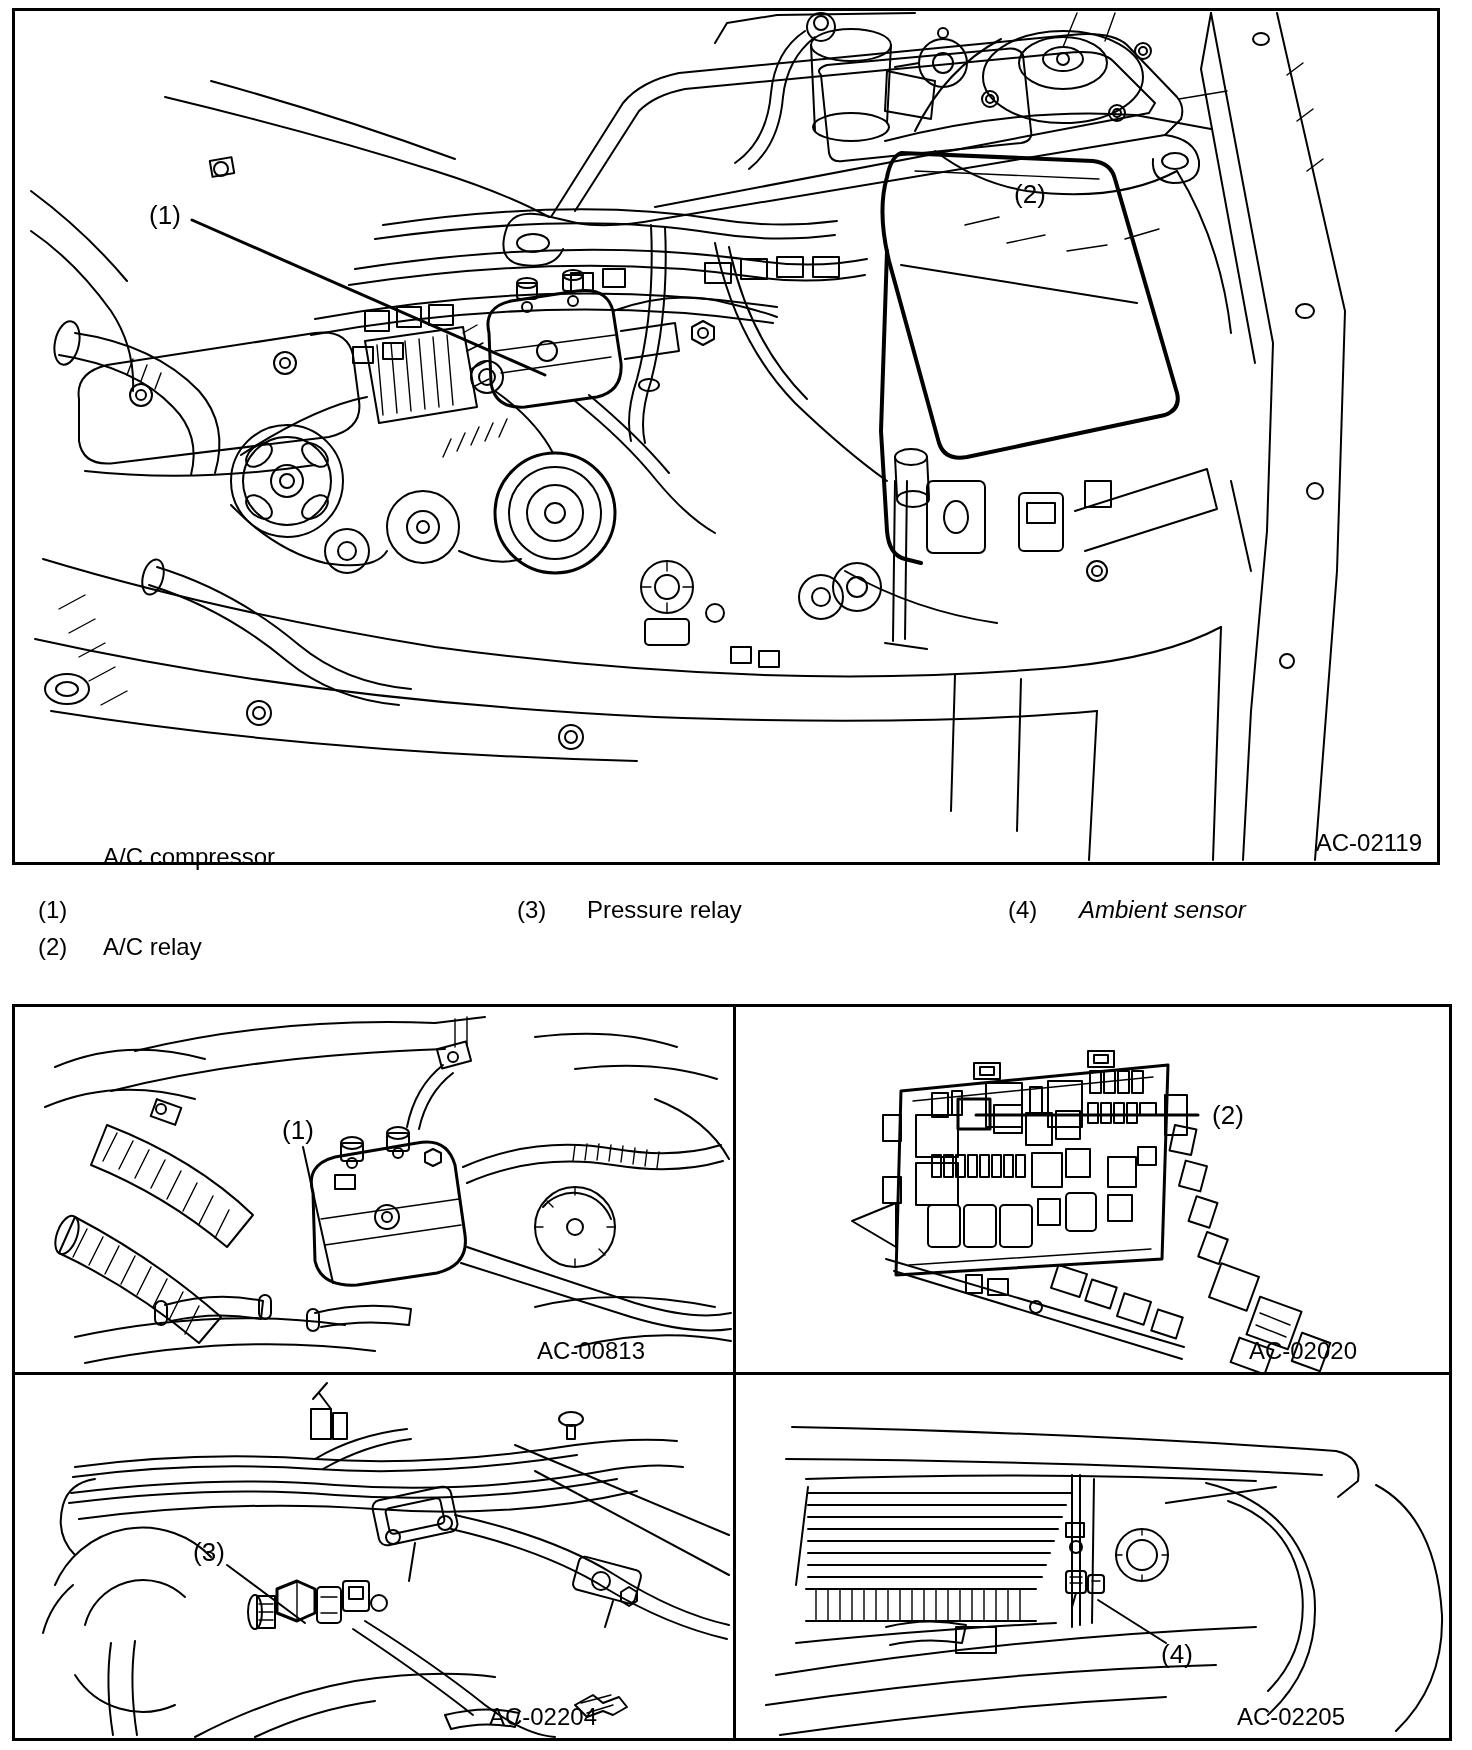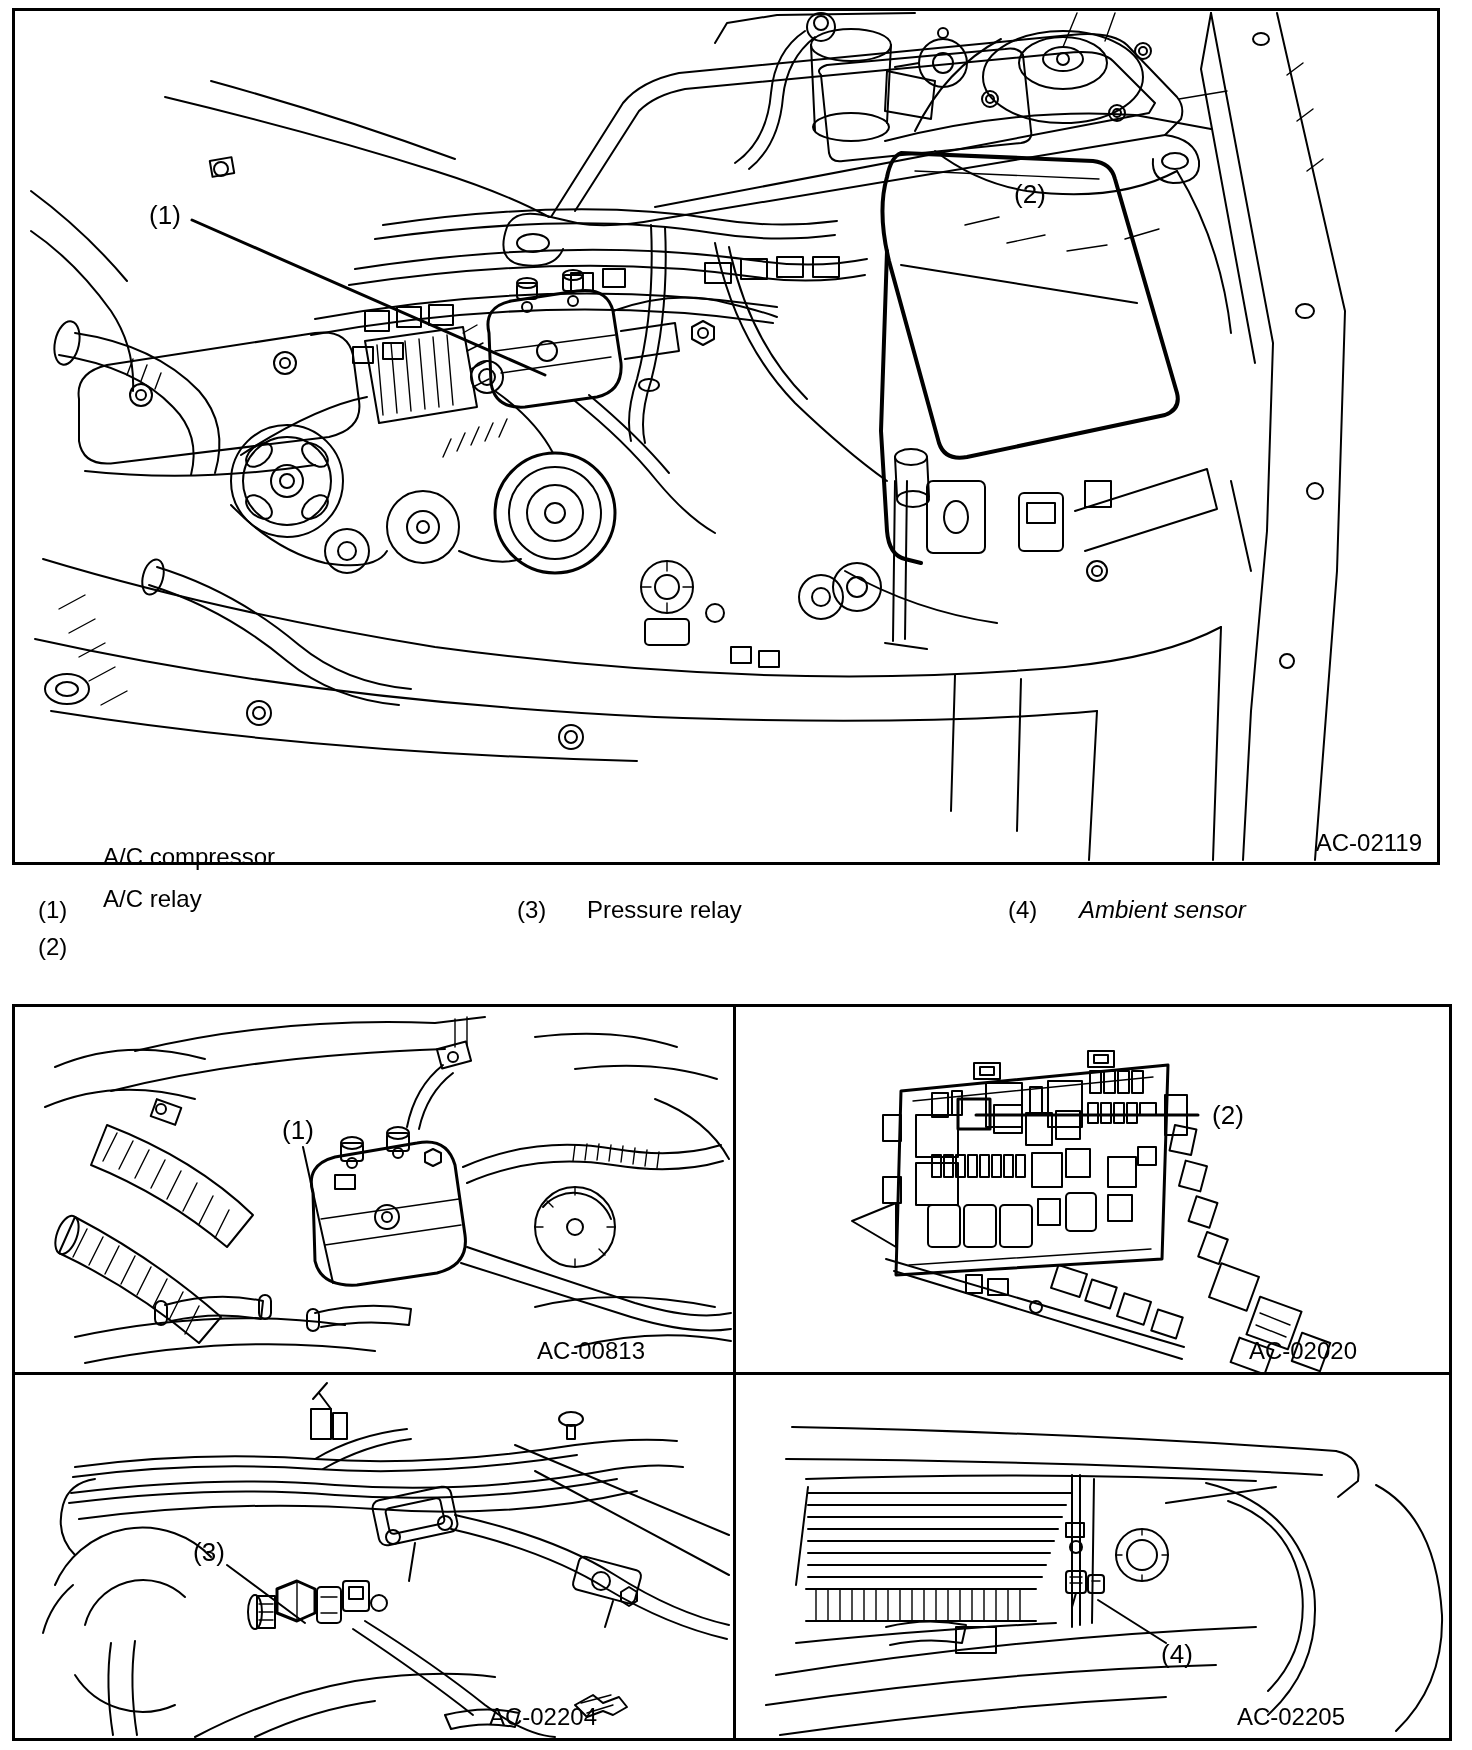--- a/index.html
+++ b/index.html
@@ -243,21 +243,21 @@
   </div>
 
   <div>
     <span class="legend-num" style="left:38px;top:897px;">(1)</span>
     <span class="legend-label" style="left:103px;top:844px;">A/C compressor</span>
     <span class="legend-num" style="left:517px;top:897px;">(3)</span>
     <span class="legend-label" style="left:587px;top:897px;">Pressure relay</span>
     <span class="legend-num" style="left:1008px;top:897px;">(4)</span>
     <span class="legend-label" style="left:1079px;top:897px;font-style:italic;">Ambient sensor</span>
     <span class="legend-num" style="left:38px;top:934px;">(2)</span>
-    <span class="legend-label" style="left:103px;top:886px;">A/C relay</span>
+    <span class="legend-label" style="left:103px;top:934px;">A/C relay</span>
   </div>
 
   <div class="panel" style="left:12px;top:1004px;width:1440px;height:737px;">
     <div class="divider" style="left:718px;top:0;width:3px;height:731px;"></div>
     <div class="divider" style="left:0;top:365px;width:1434px;height:3px;"></div>
 
     <svg viewBox="0 0 718 365" width="718" height="365" style="position:absolute;left:0;top:0;">
       <g class="s">
         <path d="M120,44 Q260,10 420,16 L470,10"></path>
         <path d="M96,84 Q240,48 430,42"></path>

